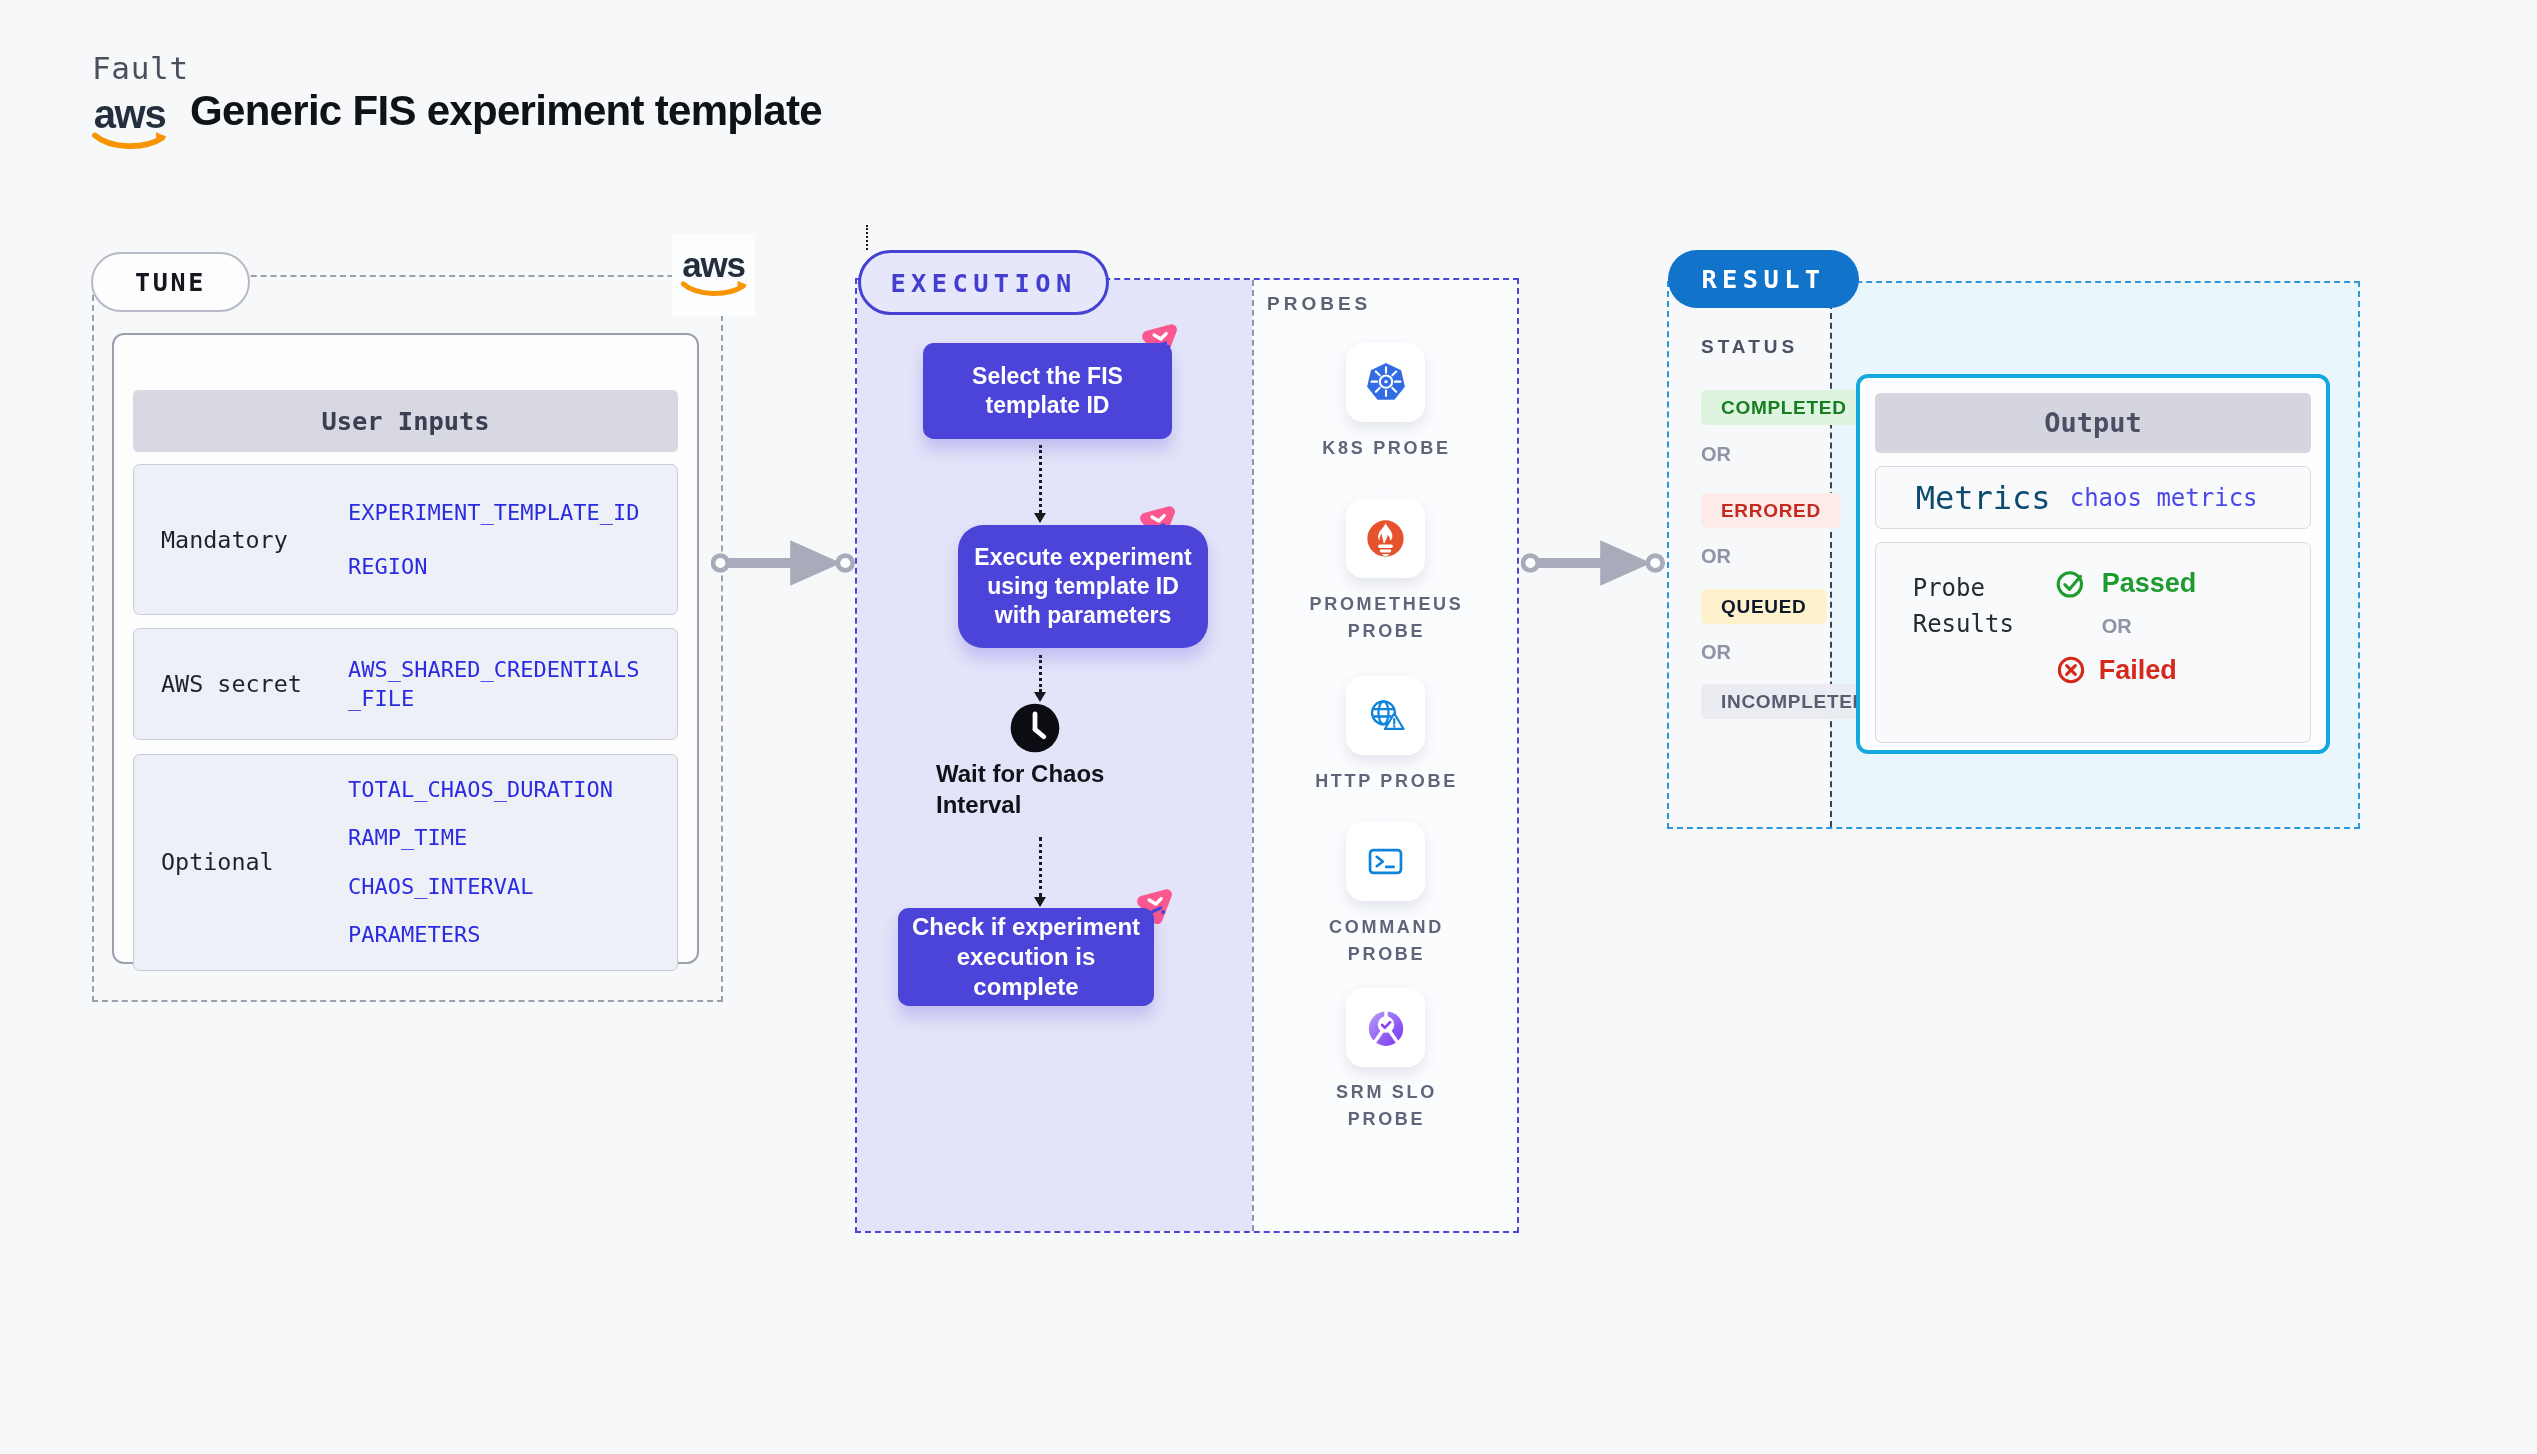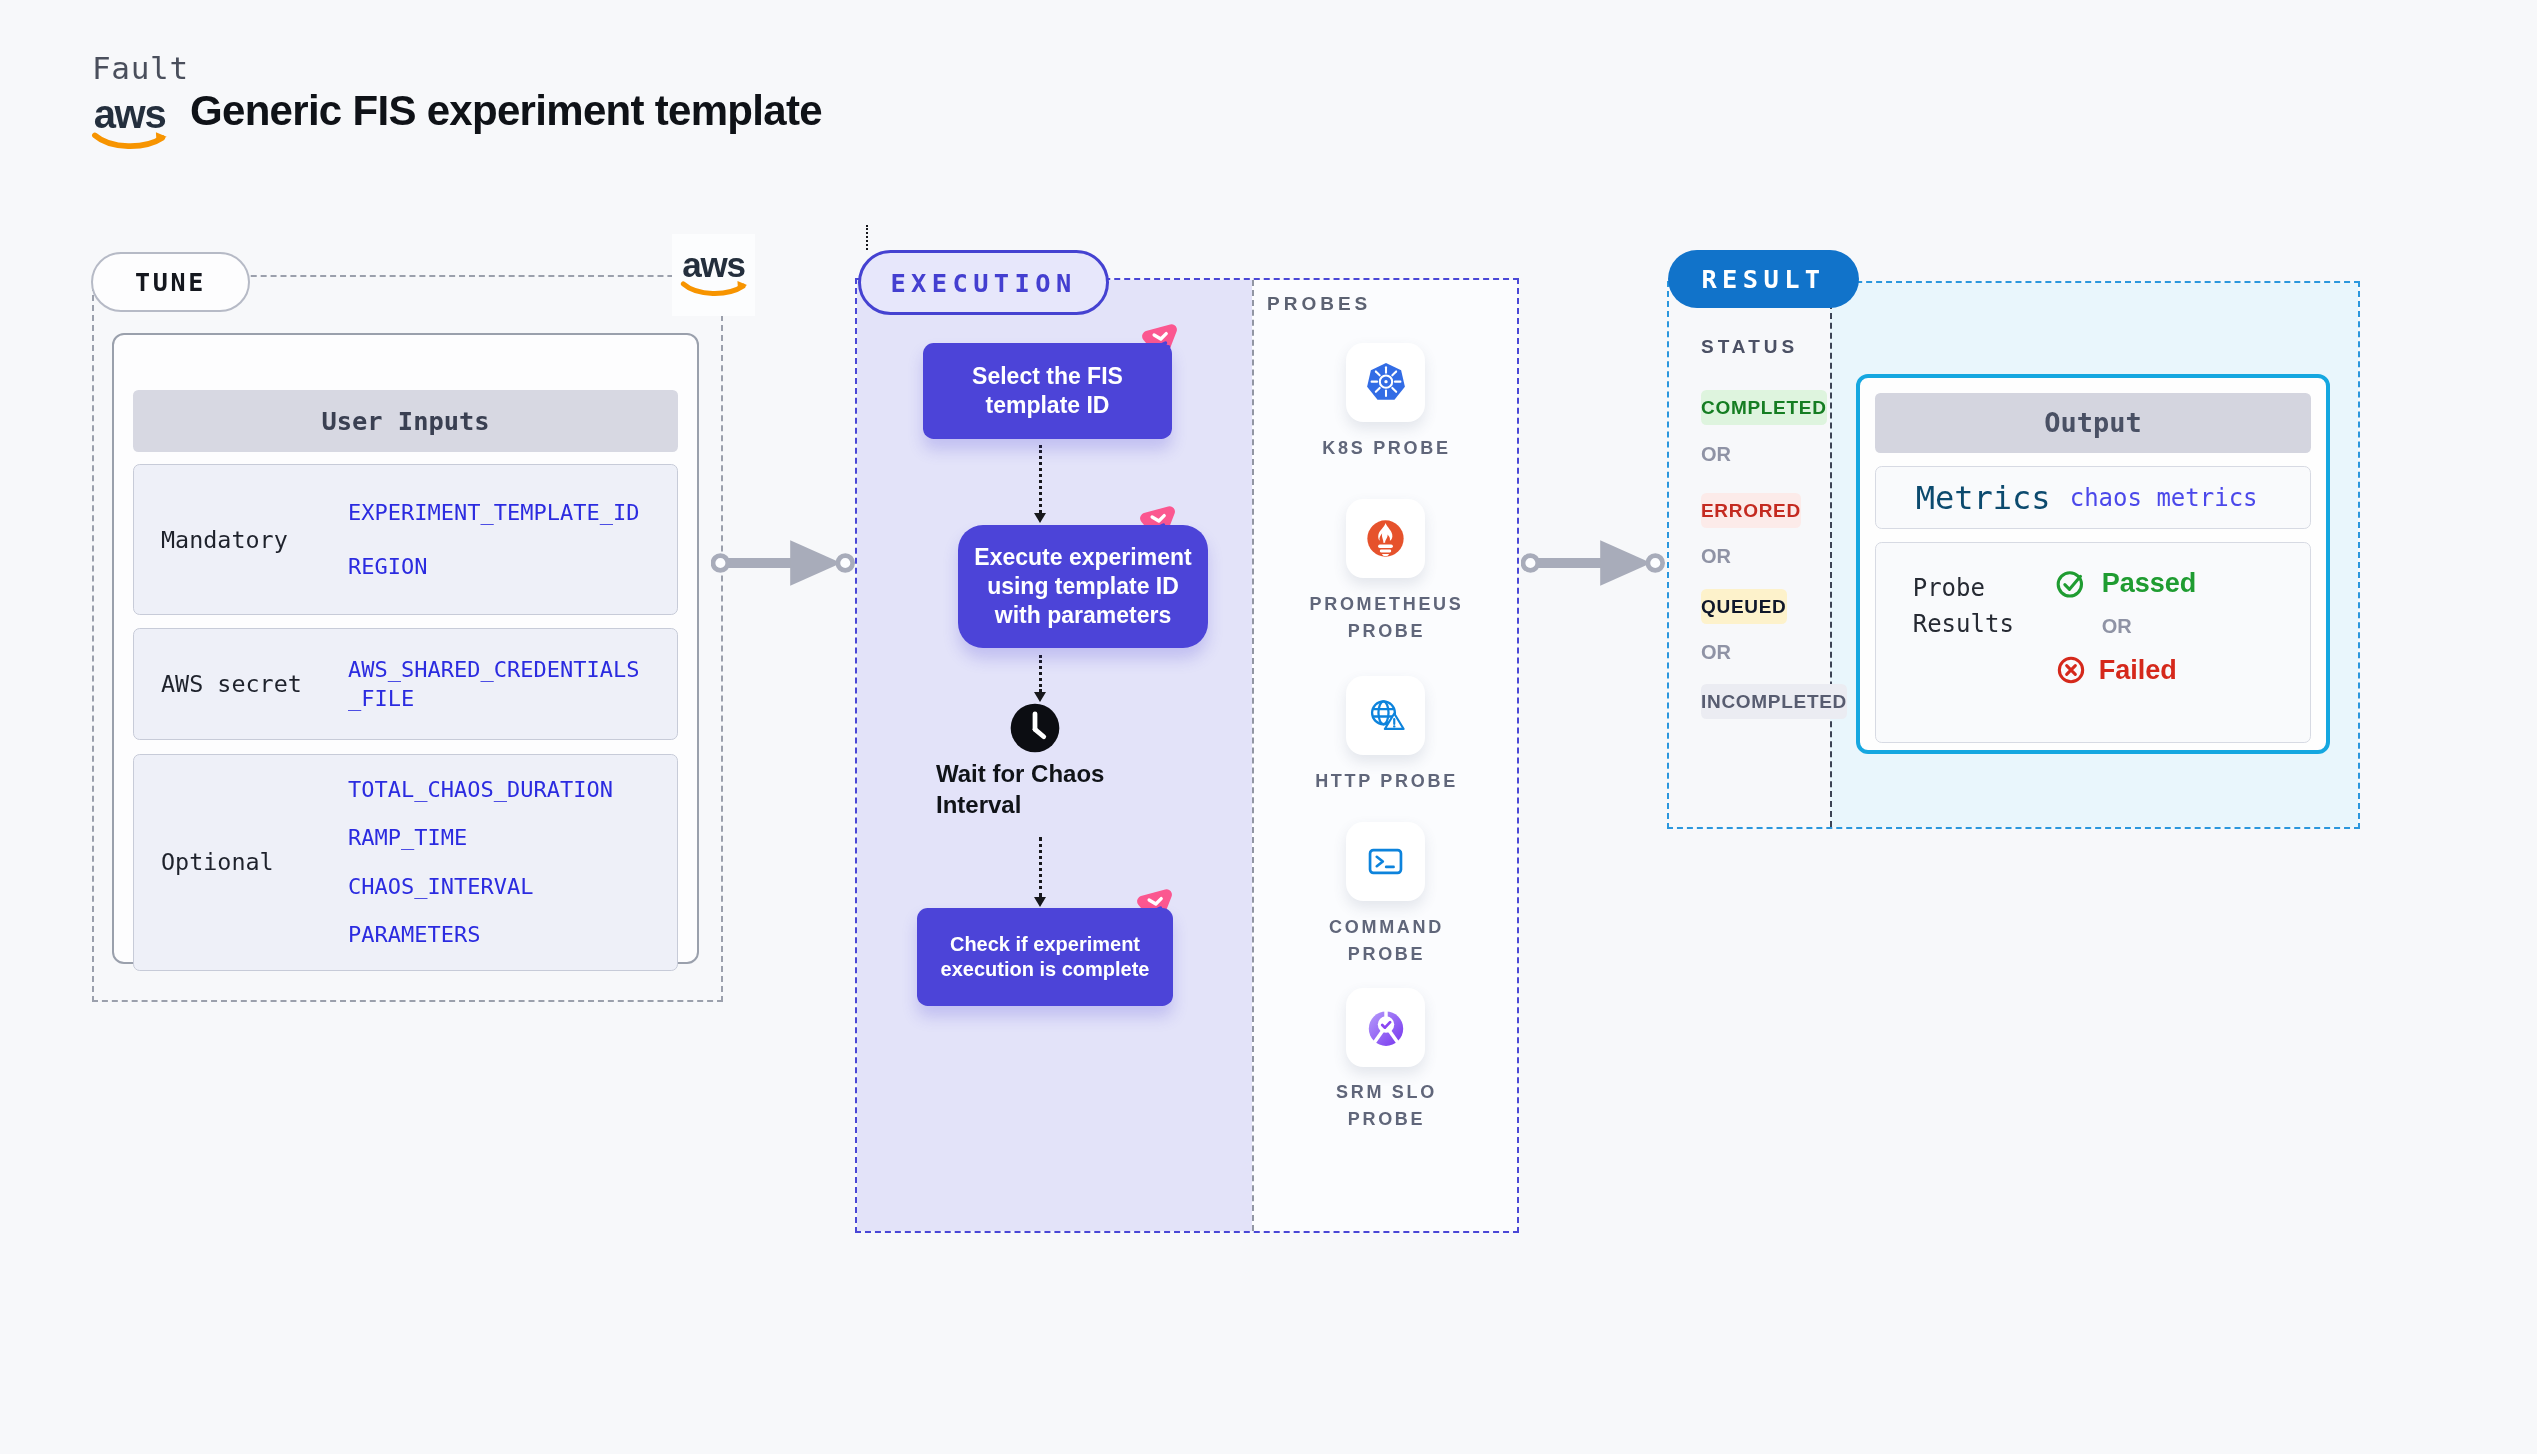--- a/index.html
+++ b/index.html
@@ -60,42 +60,42 @@
   .exec-outer{left:855px;top:278px;width:664px;height:955px;border:2.7px dashed #4a47d6;
               box-sizing:border-box;}
   .exec-flow{position:absolute;left:0;top:0;bottom:0;width:395px;background:#e3e3f9;}
   .exec-probes{position:absolute;left:395px;top:0;bottom:0;right:0;background:#fbfcfe;
                border-left:2px dashed #9196a3;}
   .flow-box{background:#4c44d8;border-radius:10.7px;color:#fff;font-weight:bold;display:flex;
             align-items:center;justify-content:center;text-align:center;line-height:1.26;
             box-shadow:0 10.7px 14.7px rgba(76,68,216,.22);z-index:2;padding:0 9.4px;box-sizing:border-box;}
   .box1{left:923px;top:343px;width:249px;height:96px;font-size:23px;}
   .box2{left:958px;top:525px;width:250px;height:123px;font-size:23px;border-radius:25px;}
-  .box3{left:917px;top:908px;width:256px;height:98px;font-size:20px;}
+  .box3{left:898px;top:908px;width:256px;height:98px;font-size:24px;}
   .litmus-badge{z-index:1;}
   .badge1{left:1134px;top:320px;}
   .badge2{left:1132px;top:502px;}
   .badge3{left:1129px;top:885px;}
   .clock{left:1010px;top:703px;}
   .wait-label{left:936px;top:758px;width:208px;text-align:left;font-size:24px;font-weight:bold;
               color:#101318;line-height:1.3;}
   .probes-heading{left:1267px;top:293px;font-size:19px;font-weight:bold;letter-spacing:4px;color:#5c6272;}
   .probe-card{left:1346px;width:79px;height:79px;background:#ffffff;border-radius:17.4px;
               display:flex;align-items:center;justify-content:center;
               box-shadow:0 6.7px 13.4px rgba(60,70,110,.12);}
   .probe-label{left:1306px;width:161px;text-align:center;font-size:18px;font-weight:bold;
                letter-spacing:2.7px;color:#60667a;line-height:1.5;}
 
   
   .result-outer{left:1667px;top:281px;width:693px;height:548px;border:2.7px dashed #2b97dd;
                 box-sizing:border-box;}
   .result-cyan{position:absolute;left:161px;top:0;bottom:0;right:0;background:#e9f6fc;
                border-left:2px dashed #3c4354;}
   .status-head{left:1701px;top:336px;font-size:19px;font-weight:bold;letter-spacing:4px;color:#4b5064;}
-  .status-badge{left:1701px;height:35px;line-height:35px;padding:0 0;border-radius:5.4px;
+  .status-badge{left:1701px;height:35px;line-height:35px;padding:0 20px;border-radius:5.4px;
                 font-size:19px;font-weight:bold;letter-spacing:0.7px;}
   .or-label{left:1701px;font-size:20px;font-weight:600;color:#8f93a5;}
   .st0{top:390px}.st1{top:493px}.st2{top:589px}.st3{top:684px}
   .or0{top:443px}.or1{top:545px}.or2{top:641px}
   .output-card{left:1856px;top:374px;width:474px;height:380px;background:#fefefe;
                border:4px solid #15a7e0;border-radius:12px;padding:14.7px;box-sizing:border-box;}
   .out-header{height:60px;background:#d4d5df;border-radius:5.4px;display:flex;align-items:center;
               justify-content:center;font-size:27px;font-weight:bold;color:#495064;}
   .out-row{border:1.3px solid #d7dae3;border-radius:6.7px;background:#f9fafc;margin-top:13.4px;
            box-sizing:border-box;position:relative;}

